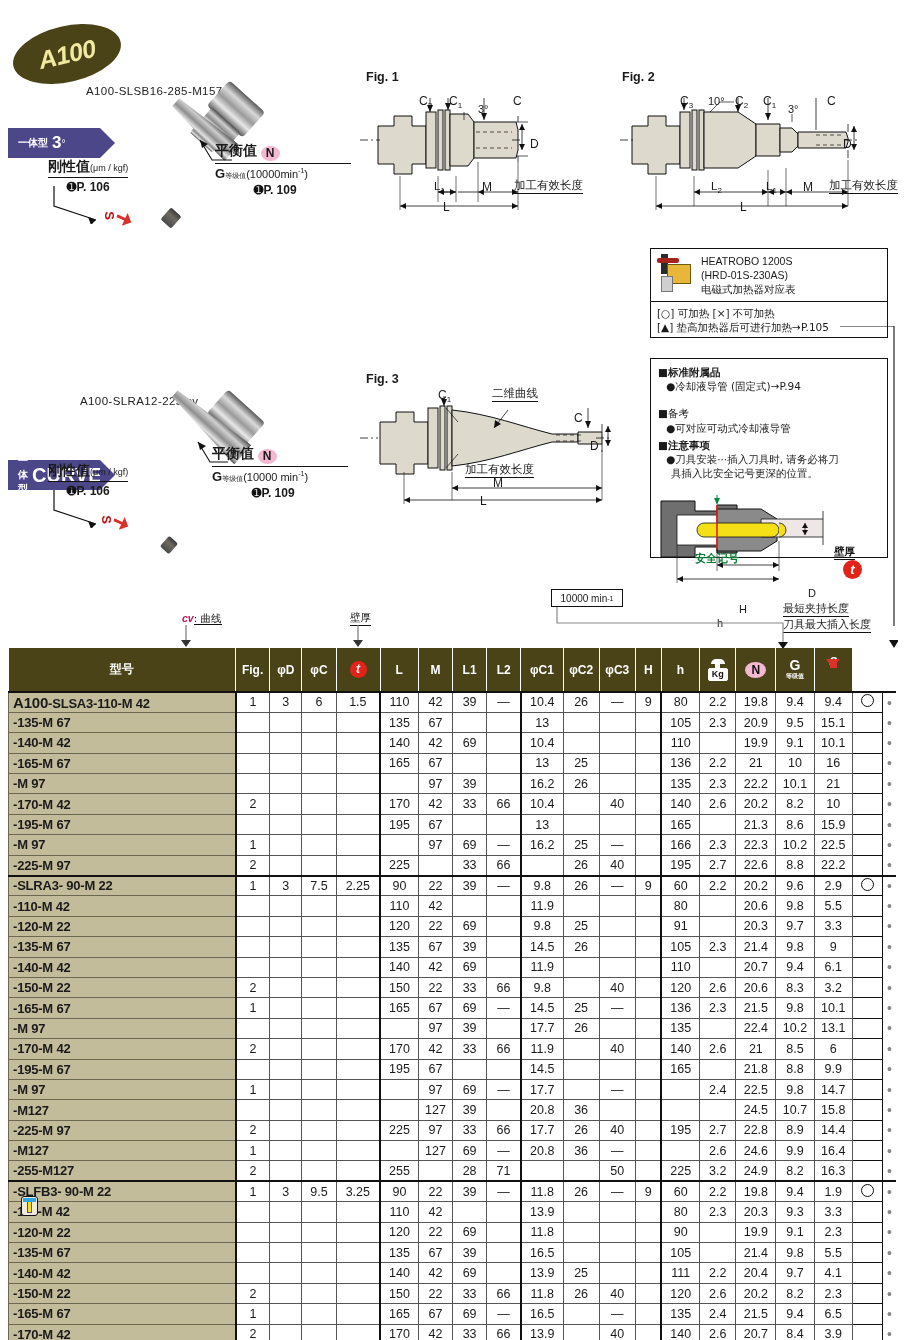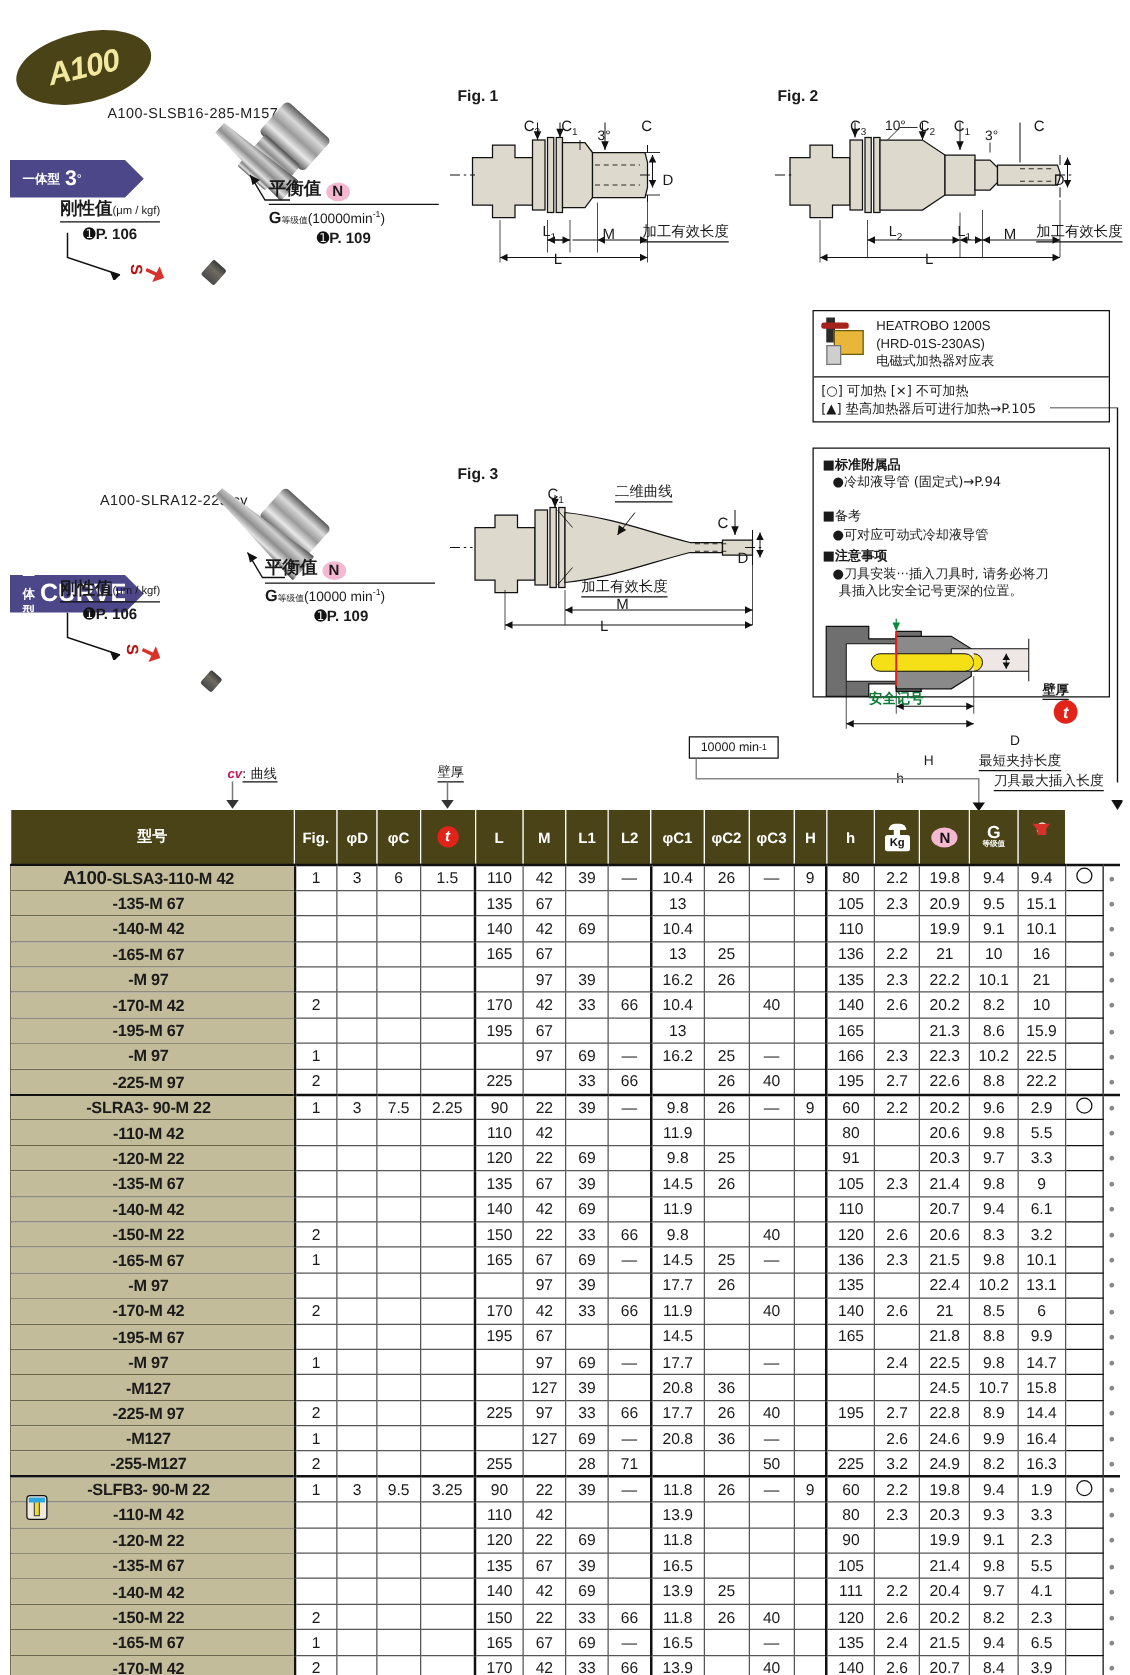--- a/index.html
+++ b/index.html
@@ -76,21 +76,21 @@
     background:#4a4318; color:#fff; font-weight:bold;
     border-left:1px solid #fff; border-right:1px solid #fff;
     height:44px; padding:0; font-size:12px;
   }
   #spec-table th:first-child{border-left:none;}
   #spec-table td{
     border:1px solid #555; height:20.4px; padding:0 4px;
     text-align:center; background:#fff; white-space:nowrap;
   }
   #spec-table td.model{
-    background:#c3bc9b; text-align:center; font-weight:bold;
+    background:#c3bc9b; text-align:left; font-weight:bold;
     font-size:13px; padding-right:10px; letter-spacing:-.2px;
     border:1px solid #6b6750; position:relative;margin-top:27px;
   }
   #spec-table td.model .a100{ font-size:15px; font-weight:bold;}
   #spec-table td.model .nm{ font-weight:bold;}
   #spec-table td.sep{ border-left:2px solid #111; }
   #spec-table tr.grp-first td{ border-top:2px solid #111; }
   #spec-table td.heat{ border:1px solid #111; width:30px;}
   #spec-table td.dotcol{ border:none; width:12px; background:#fff;
       color:#888; font-size:14px; line-height:10px;}
@@ -422,21 +422,21 @@
     <path d="M20,98 l6,-3 v6 z M122,98 l-6,-3 v6 z" fill="#111"></path>
   </svg>
   <div class="abs" style="left:44px;top:192px;font-size:11px;font-weight:bold;color:#0a7a34;">安全记号</div>
   <div class="abs" style="left:183px;top:186px;font-size:10.5px;font-weight:bold;border-bottom:1px solid #111;">壁厚</div>
   <div class="abs" style="left:192px;top:201px;width:19px;height:19px;border-radius:50%;background:#e2231a;
        color:#fff;font-weight:bold;font-style:italic;font-size:13px;text-align:center;line-height:19px;">t</div>
   <div class="abs" style="left:157px;top:228px;font-size:11px;">D</div>
   <div class="abs" style="left:88px;top:244px;font-size:11px;">H</div>
   <div class="abs" style="left:66px;top:258px;font-size:11px;">h</div>
   <div class="abs cn" style="left:132px;top:242px;font-size:11px;border-bottom:1px solid #111;">最短夹持长度</div>
-  <div class="abs cn" style="left:144px;top:258px;font-size:11px;border-bottom:1px solid #111;">刀具最大插入长度</div>
+  <div class="abs cn" style="left:132px;top:258px;font-size:11px;border-bottom:1px solid #111;">刀具最大插入长度</div>
 </div>
 
 <div class="abs ann" style="left:182px;top:612px;">
   <b style="color:#c2185b;font-style:italic;">cv</b><span class="cn" style="border-bottom:1px solid #111;">: 曲线</span>
 </div>
 <svg class="abs" style="left:178px;top:625px;" width="16" height="24">
   <path d="M8,0 v16" stroke="#777" stroke-width="1.2"></path>
   <path d="M8,22 l-5,-7 h10 z" fill="#333"></path>
 </svg>
 

